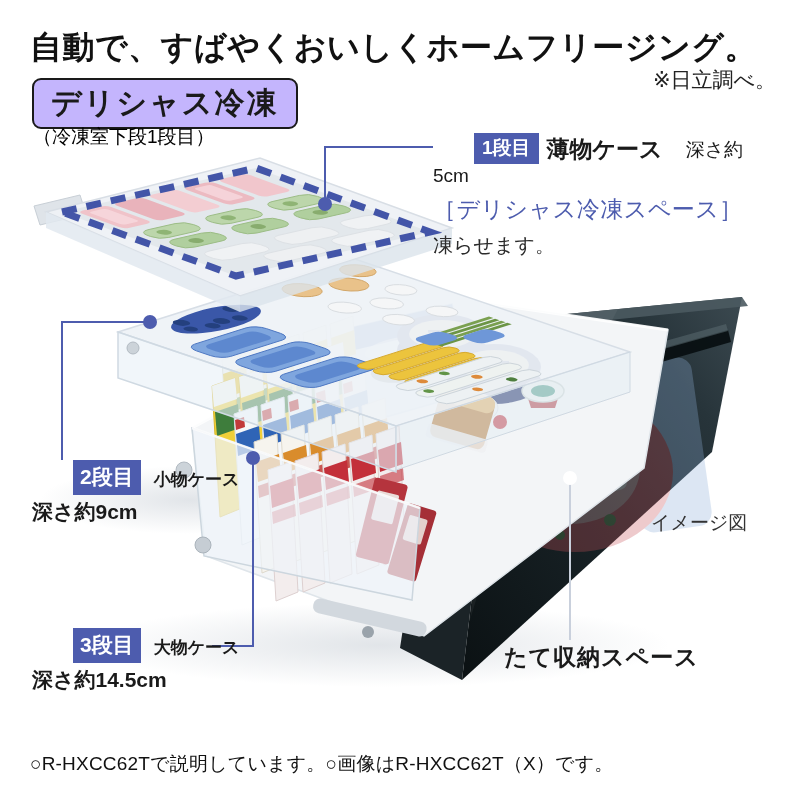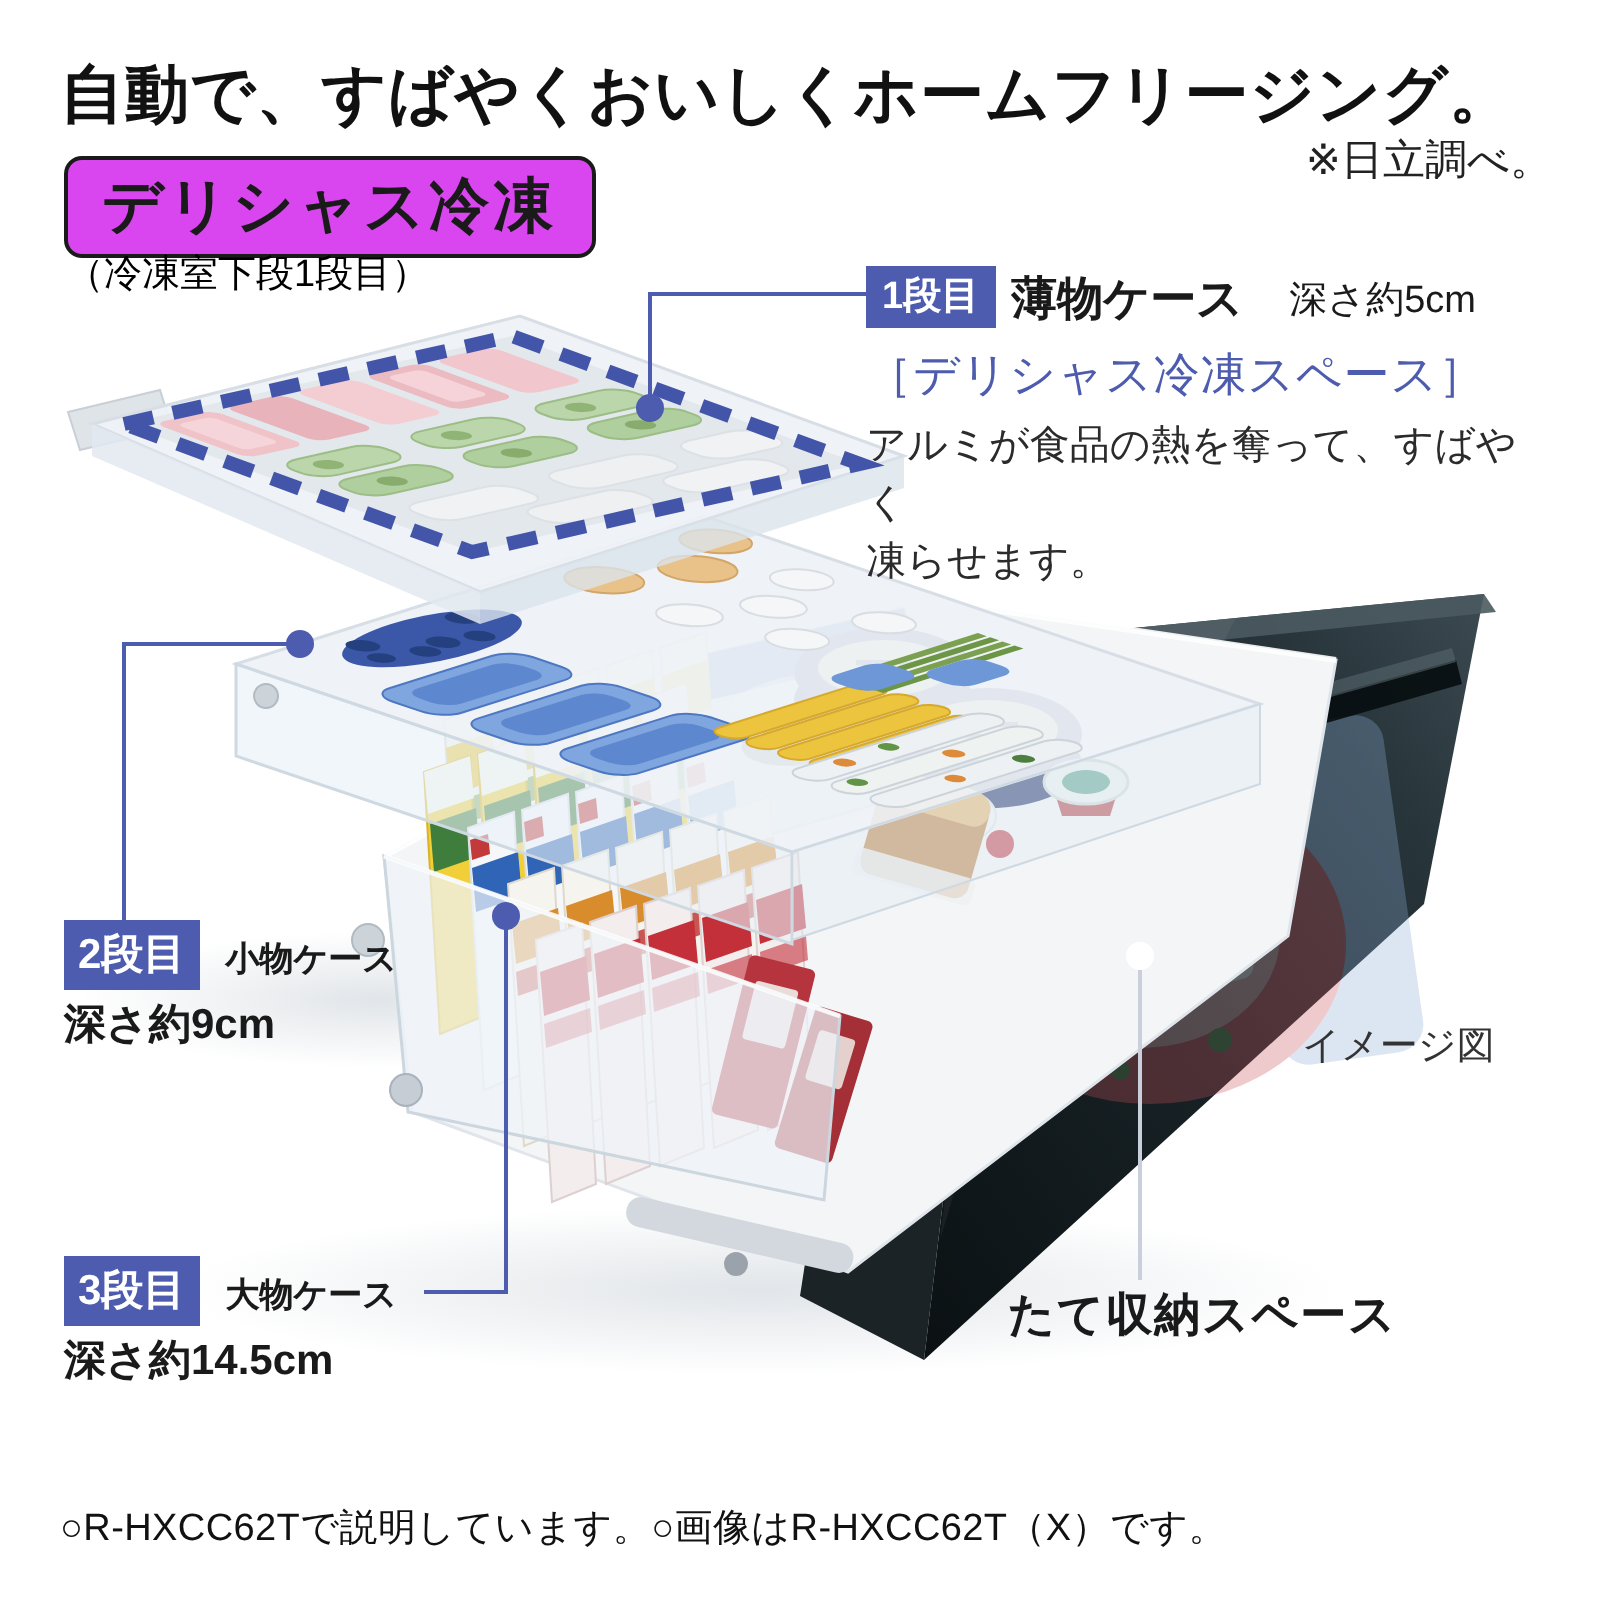--- a/index.html
+++ b/index.html
@@ -2,25 +2,25 @@
 <html><head>
 <meta charset="utf-8">
 <style>
   html,body{margin:0;padding:0;background:#fff;}
   .page{position:relative;width:800px;height:800px;background:#ffffff;overflow:hidden;
         font-family:"Liberation Sans","DejaVu Sans",sans-serif;color:#1a1a1a;}
   .abs{position:absolute;}
   
   .title{left:30px;top:26px;font-size:32px;font-weight:700;letter-spacing:.5px;color:#111;white-space:nowrap;}
   .research{right:24px;top:66px;font-size:21px;color:#222;}
-  .feature-box{left:32px;top:78px;border:2.5px solid #1a1a1a;border-radius:9px;background:#d946ef;
+  .feature-box{left:32px;top:78px;border:2.5px solid #1a1a1a;border-radius:9px;background:#c4b5fd;
                padding:3px 17px;font-size:30px;font-weight:700;letter-spacing:2px;}
   .feature-loc{left:33px;top:124px;font-size:19px;color:#000000;}
   
-  .badge{display:inline-block;background:#4d5cae;color:#fff;font-weight:700;text-align:center;}
+  .badge{display:inline-block;background:#4d5cae;color:#fff;font-weight:700;text-align:center;margin-left:41px;}
   .tier1{left:433px;top:133px;width:345px;}
   .tier1 .badge{font-size:19px;padding:2px 8px 3px;}
   .tier1 .case-name{font-size:23px;font-weight:700;margin-left:8px;vertical-align:middle;}
   .tier1 .depth{font-size:19px;font-weight:400;margin-left:23px;vertical-align:middle;}
   .tier1 .subtitle{margin-top:7px;font-size:23px;font-weight:400;color:#4d5cae;letter-spacing:.5px;}
   .tier1 .desc{margin-top:6px;font-size:20px;line-height:1.45;color:#2b2b2b;}
   .tier-left{width:230px;}
   .tier-left .badge{font-size:21px;padding:3px 7px 4px;}
   .tier-left .case-name{font-size:17px;font-weight:700;margin-left:13px;vertical-align:middle;}
   .tier-left .depth{display:block;margin-top:3px;font-size:21px;font-weight:700;}
@@ -314,21 +314,20 @@
     <span>デリシャス冷凍</span>
   </div>
   <div class="abs feature-loc">（冷凍室下段1段目）</div>
 
   <div class="abs tier1">
     <div>
       <span class="badge">1段目</span><span class="case-name">薄物ケース</span><span class="depth">深さ約5cm</span>
     </div>
     <div class="subtitle">［デリシャス冷凍スペース］</div>
     <div class="desc">
-      <div>アルミが食品の熱を奪って、すばやく</div>
       <div>凍らせます。</div>
     </div>
   </div>
 
   <div class="abs tier-left tier2">
     <div>
       <span class="badge">2段目</span><span class="case-name">小物ケース</span>
     </div>
     <span class="depth">深さ約9cm</span>
   </div>

